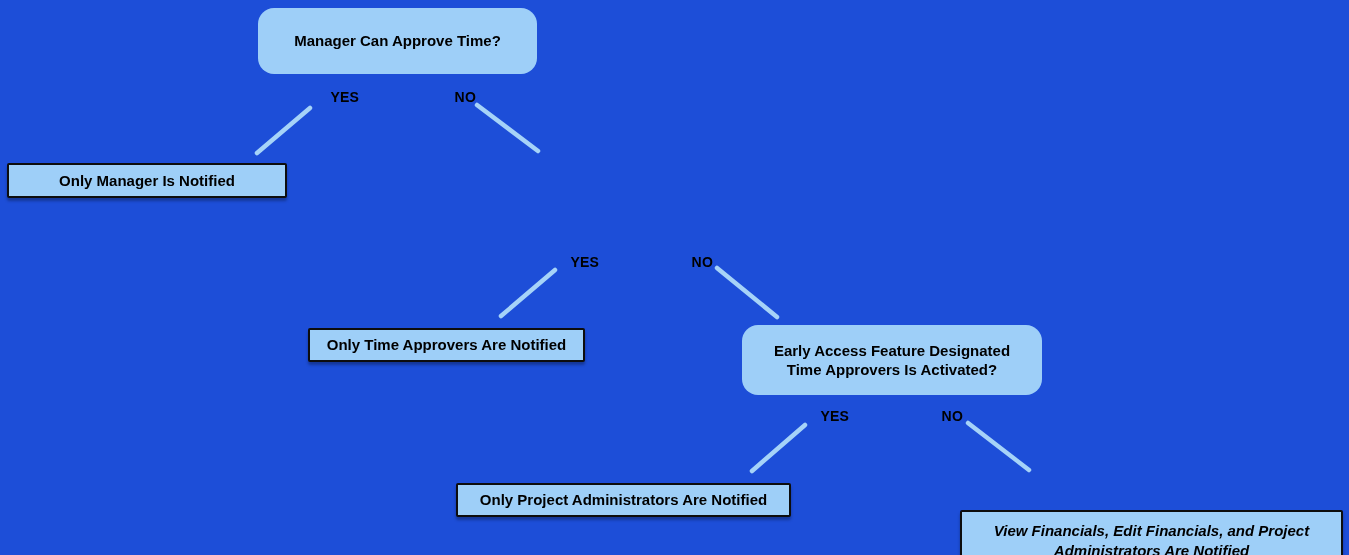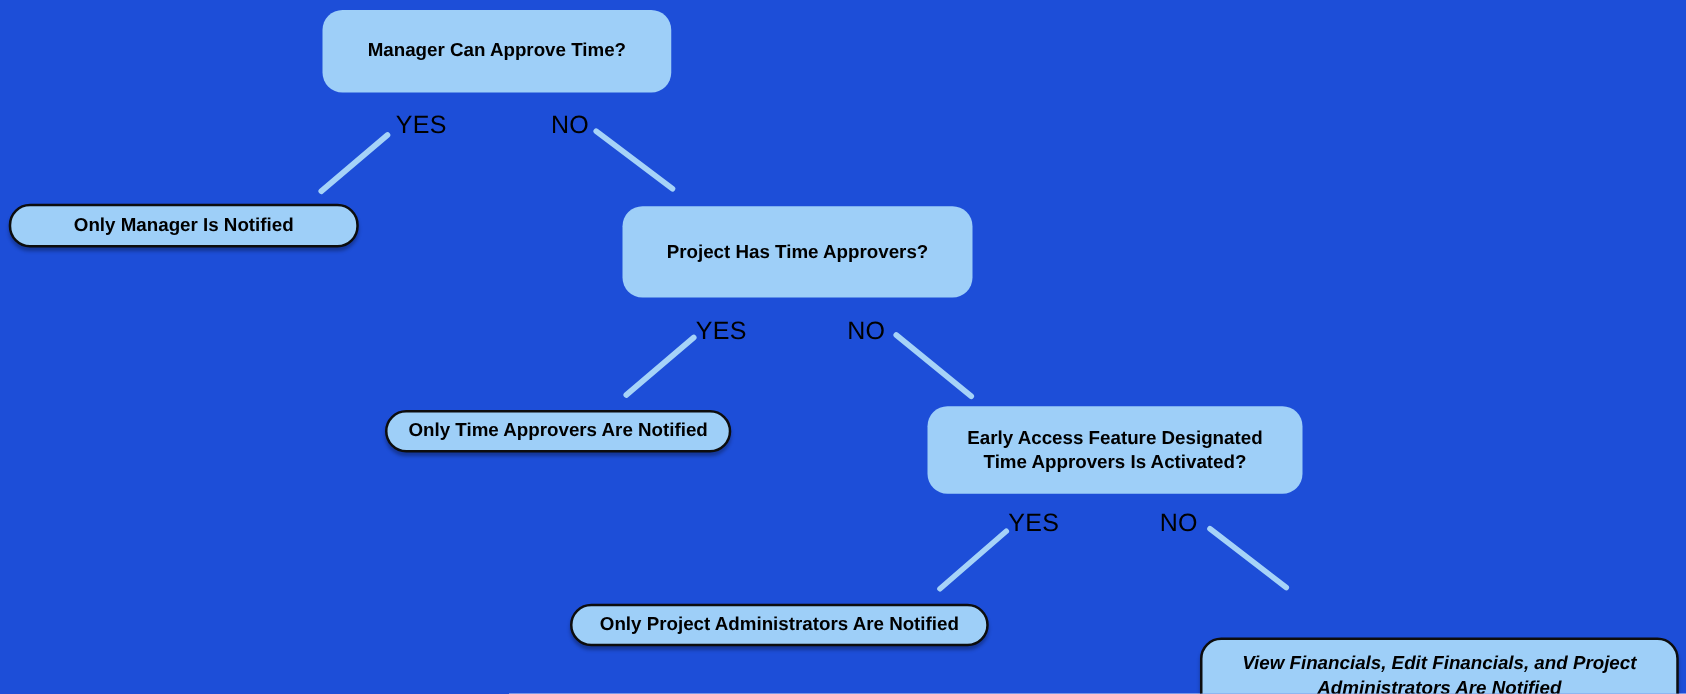--- a/index.html
+++ b/index.html
@@ -35,29 +35,29 @@
     font-size: 15px;
     line-height: 1.3;
     border-radius: 16px;
     box-sizing: border-box;
   }
   .node.question {
     border: none;
   }
   .node.outcome {
     border: 2.5px solid #0d0d0d;
-    border-radius: 17px;
+    border-radius: 2px;
     box-shadow: 0 3px 3px rgba(0,0,0,0.30);
   }
   .edge-label {
     position: absolute;
     color: #000000;
-    font-weight: 400;
-    font-size: 20px;
-    text-align: center;
+    font-weight: 700;
+    font-size: 14px;
+    text-align: right;
     letter-spacing: 0.2px;
   }
   
   #node-q1              { left: 258px; top: 8px;   width: 279px; height: 66px; }
   #node-only-manager    { left: 7px;   top: 163px; width: 280px; height: 35px; }
   #node-q2              { left: 498px; top: 165px; width: 280px; height: 73px; }
   #node-only-time-appr  { left: 260px; top: 328px; width: 277px; height: 34px; margin-left: 48px; }
   #node-q3              { left: 742px; top: 325px; width: 300px; height: 70px; padding: 0 24px; }
   #node-only-proj-admin { left: 456px; top: 483px; width: 335px; height: 34px; }
   #node-financials      { left: 960px; top: 510px; width: 383px; height: 61px; padding: 0 18px; font-style: italic; }
@@ -87,23 +87,20 @@
     <span>Manager Can Approve Time?</span>
   </div>
 
   <span id="label-q1-yes" class="edge-label">YES</span>
   <span id="label-q1-no" class="edge-label">NO</span>
 
   <div id="node-only-manager" class="node outcome">
     <span>Only Manager Is Notified</span>
   </div>
 
-  <div id="node-q2" class="node question">
-    <span>Project Has Time Approvers?</span>
-  </div>
 
   <span id="label-q2-yes" class="edge-label">YES</span>
   <span id="label-q2-no" class="edge-label">NO</span>
 
   <div id="node-only-time-appr" class="node outcome">
     <span>Only Time Approvers Are Notified</span>
   </div>
 
   <div id="node-q3" class="node question">
     <span>Early Access Feature Designated Time Approvers Is Activated?</span>

